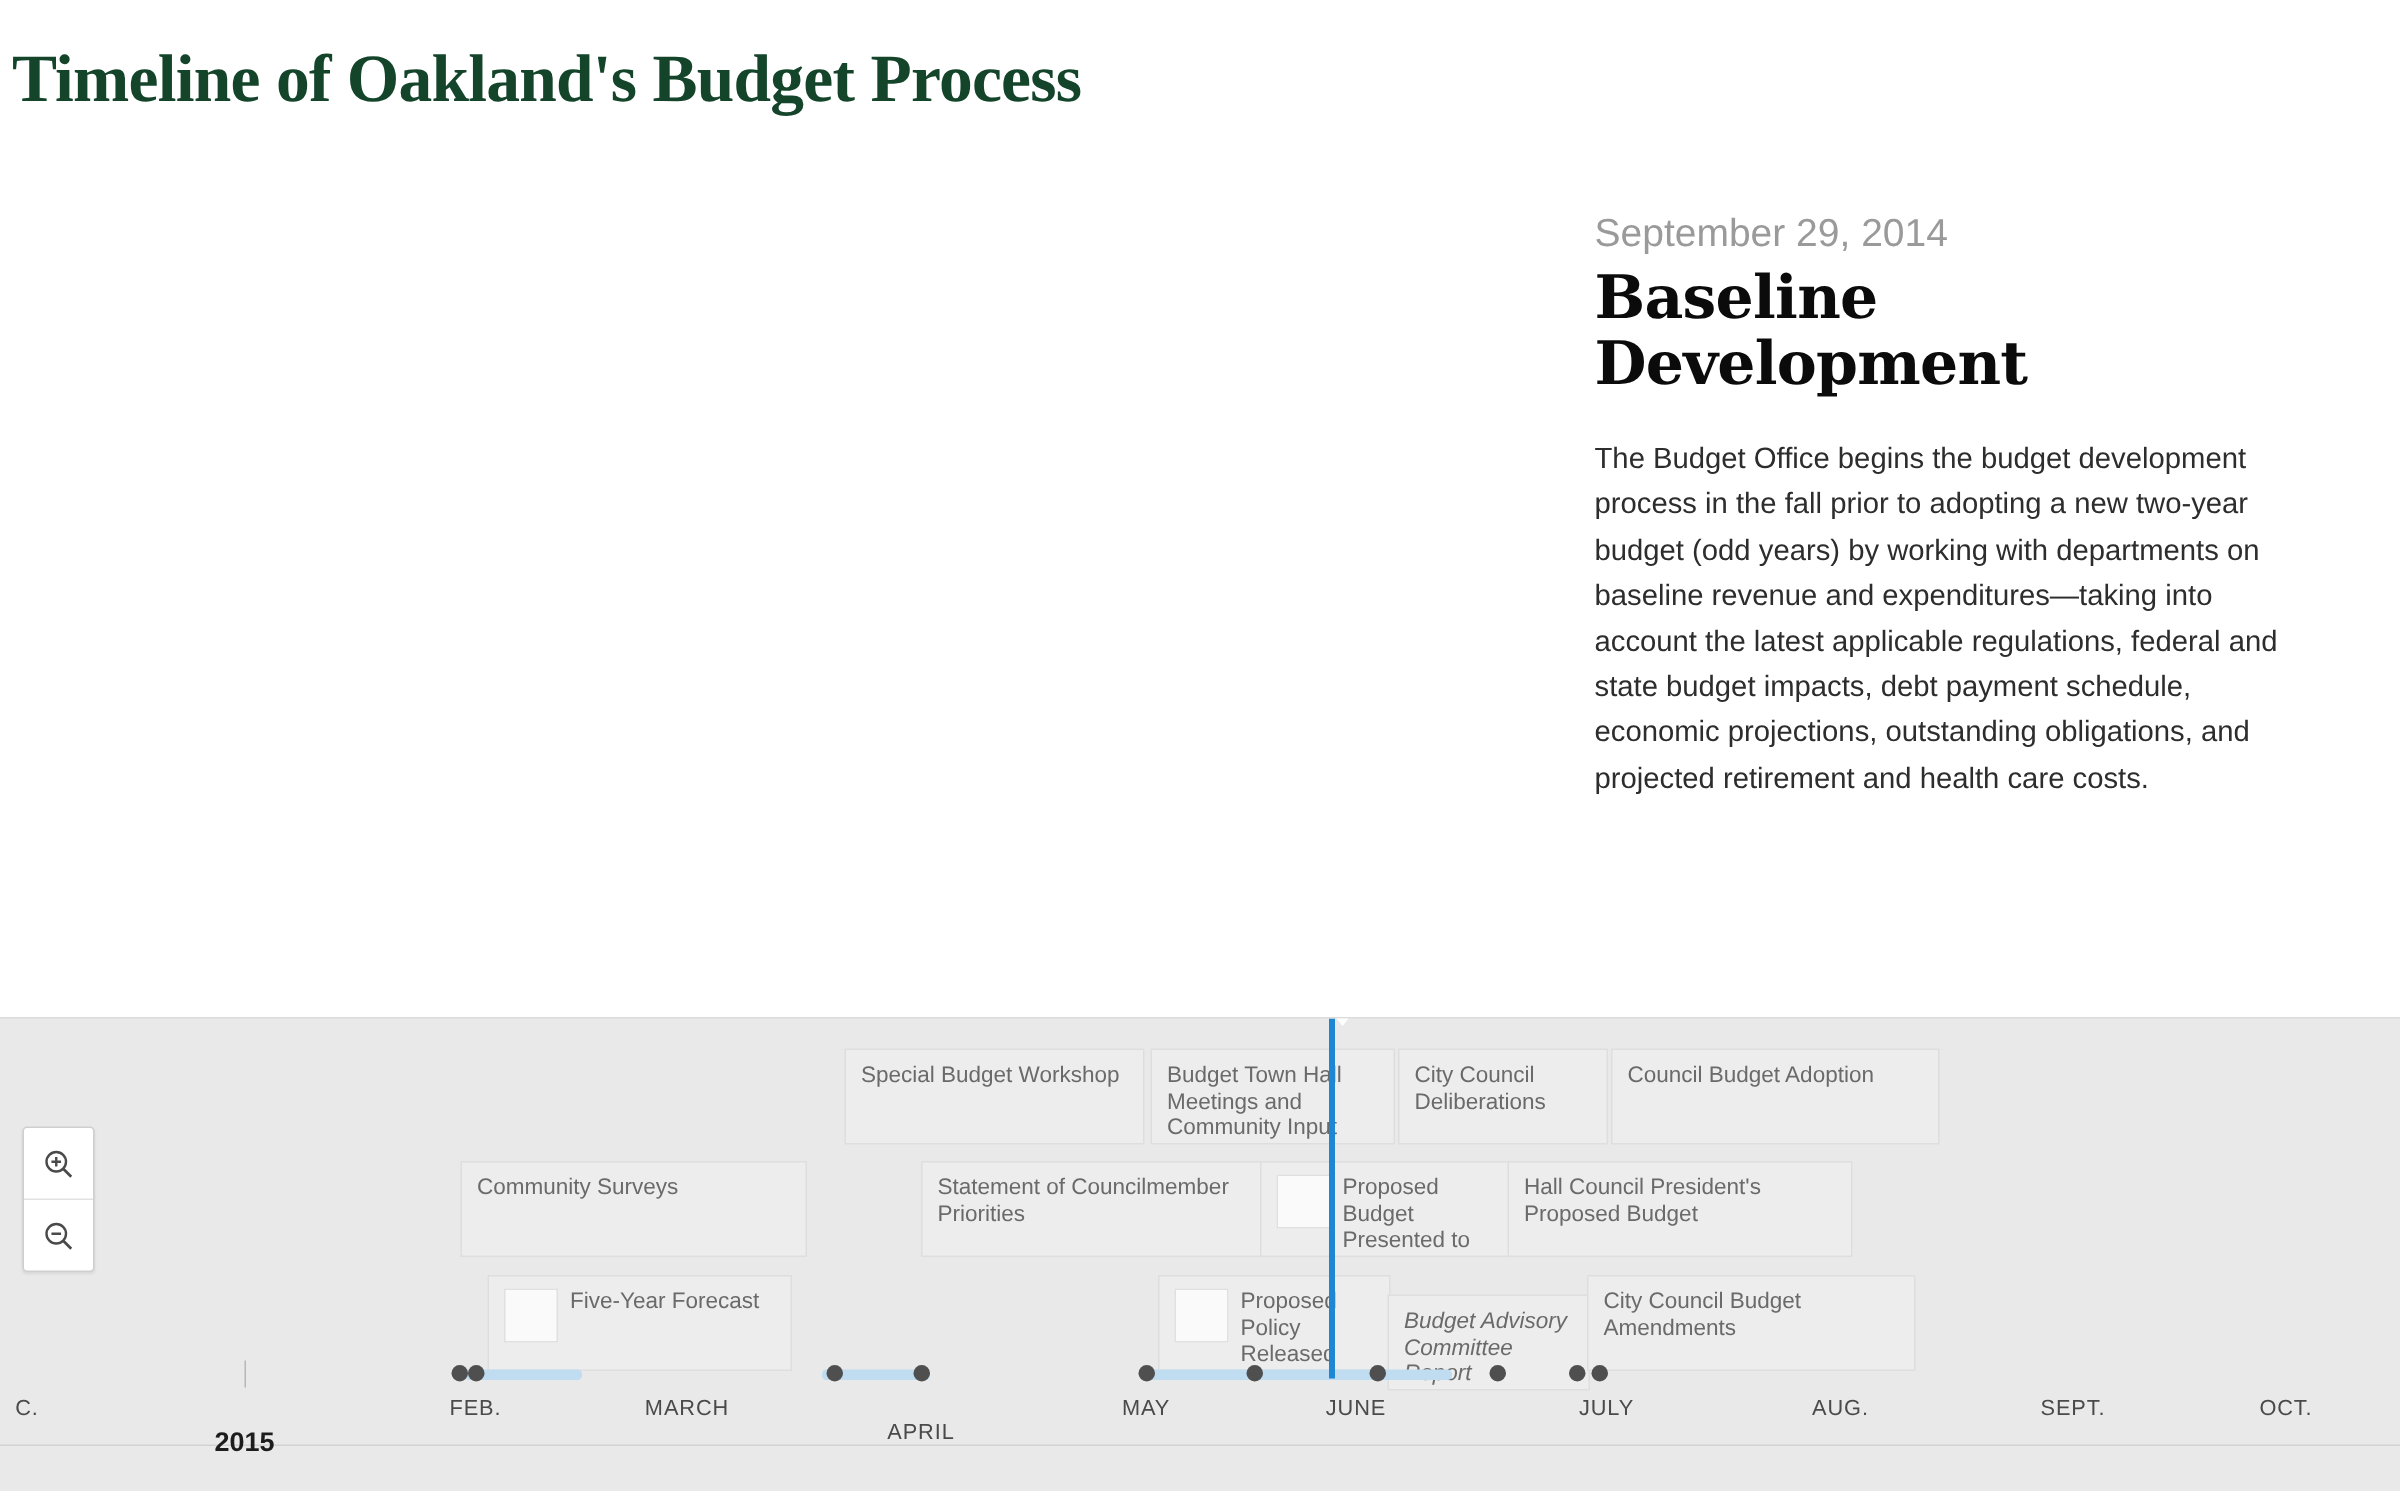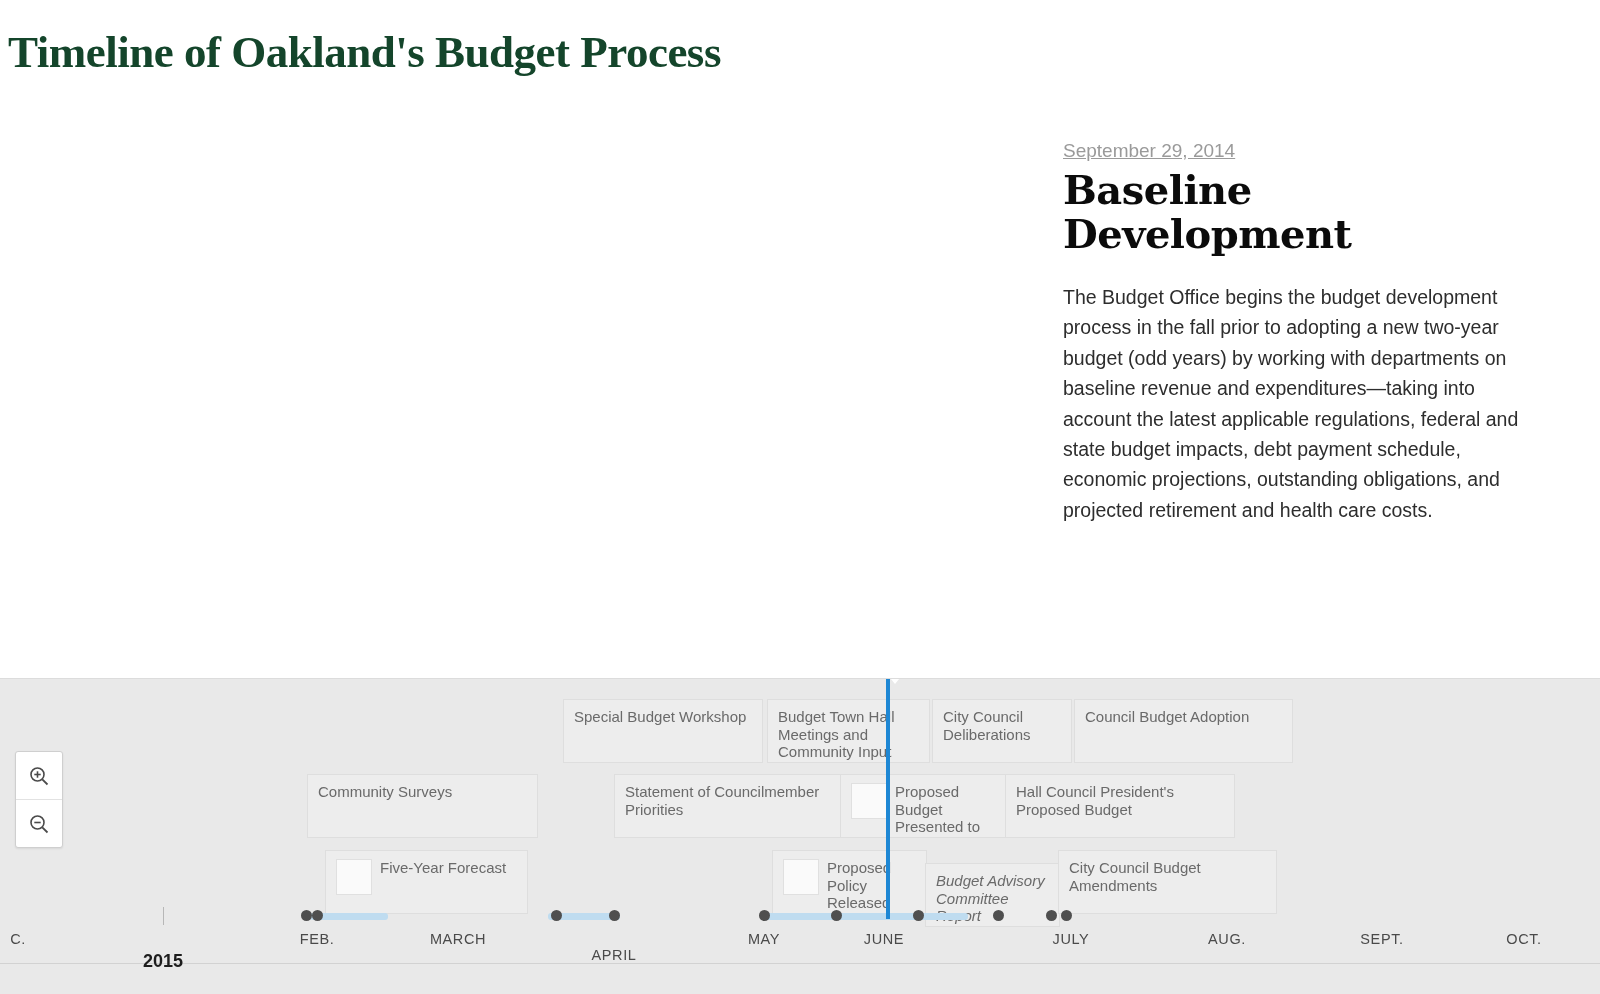--- a/index.html
+++ b/index.html
@@ -134,24 +134,23 @@
     text-decoration: none;
   }
 
   .text-col {
     position: absolute;
     left: 1063px;
     top: 62px;
     width: 480px;
   }
   .slide-date {
-    font-size: 19px;
+    font-size: 26px;
     color: #9a9a9a;
     margin-bottom: 6px;
-    text-decoration: underline;
   }
   .slide-headline {
     font-family: "DejaVu Serif", serif;
     font-weight: bold;
     font-size: 40px;
     line-height: 1.1;
     color: #0b0b0b;
     margin: 0 0 26px 0;
     letter-spacing: -0.5px;
   }
@@ -391,21 +390,21 @@
         <div class="dot" style="left: 913px;"></div>
         <div class="dot" style="left: 993px;"></div>
         <div class="dot" style="left: 1046px;"></div>
         <div class="dot" style="left: 1061px;"></div>
         <div class="axis-tick" style="left: 163px;"></div>
         <div class="axis-label" style="left: 18px;">C.</div>
         <div class="axis-label" style="left: 317px;">FEB.</div>
         <div class="axis-label" style="left: 458px;">MARCH</div>
         <div class="axis-label" style="left: 614px; margin-top: 16px;">APRIL</div>
         <div class="axis-label" style="left: 764px;">MAY</div>
-        <div class="axis-label" style="left: 884px;">JUNE</div>
+        <div class="axis-label" style="left: 904px;">JUNE</div>
         <div class="axis-label" style="left: 1071px;">JULY</div>
         <div class="axis-label" style="left: 1227px;">AUG.</div>
         <div class="axis-label" style="left: 1382px;">SEPT.</div>
         <div class="axis-label" style="left: 1524px;">OCT.</div>
       </div>
 
     <div class="playhead" id="playhead" style="left: 886px;">
       <div class="playhead-tip"></div>
     </div>
 

